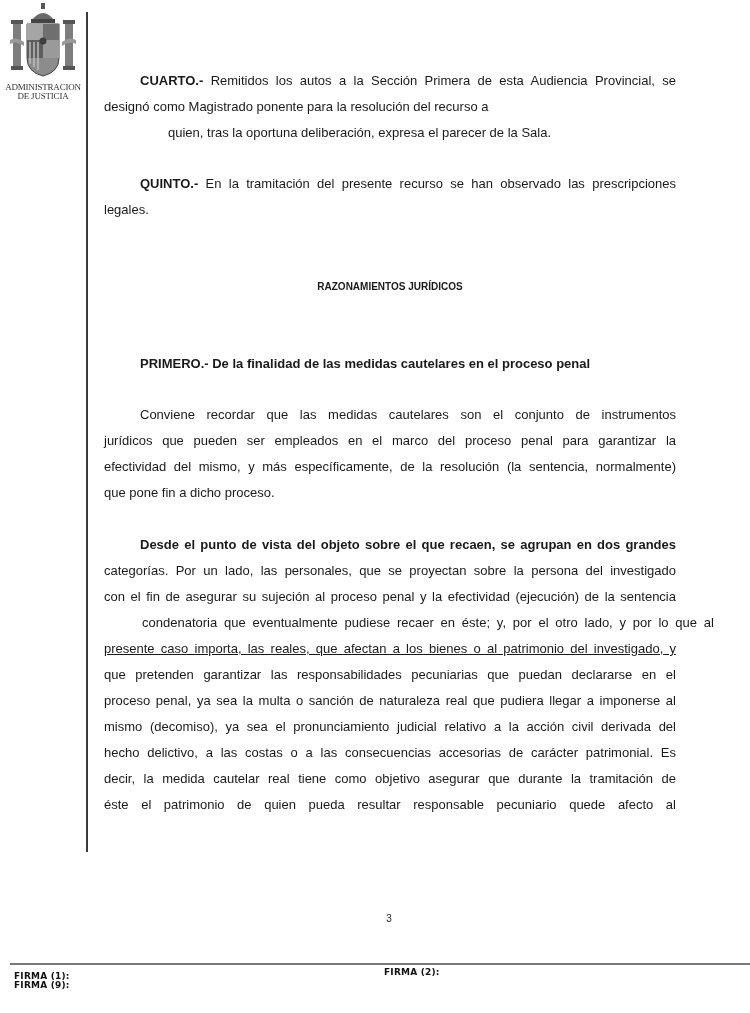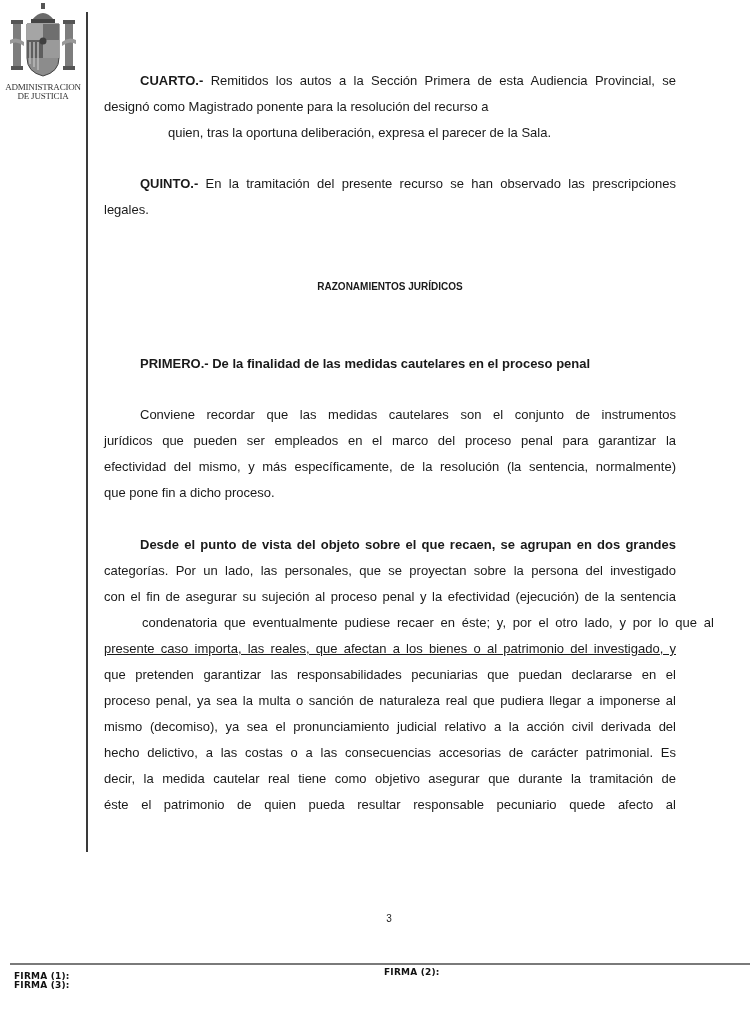--- a/index.html
+++ b/index.html
@@ -92,13 +92,13 @@
 <div class="line just" style="top:714px;">mismo (decomiso), ya sea el pronunciamiento judicial relativo a la acción civil derivada del</div>
 <div class="line just" style="top:740px;">hecho delictivo, a las costas o a las consecuencias accesorias de carácter patrimonial.  Es</div>
 <div class="line just" style="top:766px;">decir, la medida cautelar real tiene como objetivo asegurar que durante la tramitación de</div>
 <div class="line just" style="top:792px;">éste el patrimonio de quien pueda resultar responsable pecuniario quede afecto al</div>
 
 <div class="page-number">3</div>
 
 <div class="footer-rule"></div>
 <div class="firma" style="left:14px; top:947px;margin-top:24px;">FIRMA (1):</div>
 <div class="firma" style="left:384px; top:967px;">FIRMA (2):</div>
-<div class="firma" style="left:14px; top:980px;">FIRMA (3):</div>
+<div class="firma" style="left:14px; top:980px;">FIRMA (9):</div>
 
 </body></html>

